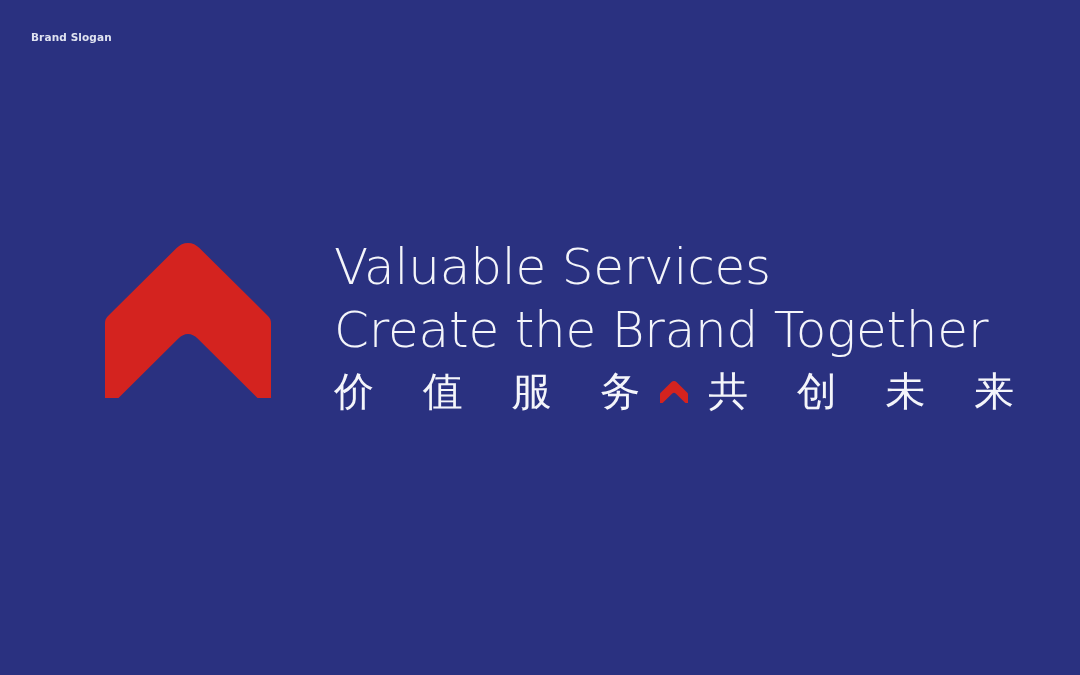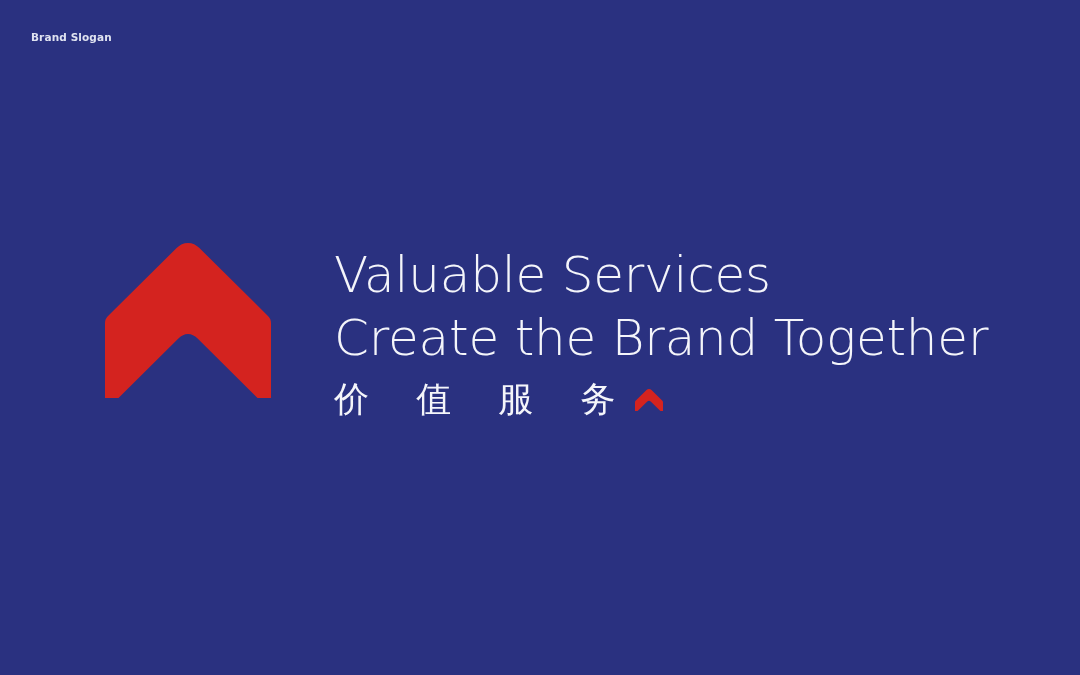--- a/index.html
+++ b/index.html
@@ -54,21 +54,21 @@
     top: 7px;
     width: 166px;
     height: 155px;
   }
   #logo-mark svg { display: block; width: 166px; height: 155px; }
 
   
   #text-block {
     position: absolute;
     left: 229px;
-    top: 8px;
+    top: 0px;
     width: 640px;
   }
 
   .headline {
     color: #f4f5fa;
     font-size: 50px;
     font-weight: 300;
     line-height: 63px;
     letter-spacing: -0.2px;
     white-space: nowrap;
@@ -79,21 +79,21 @@
   #subline {
     margin-top: 9px;
     display: flex;
     align-items: center;
     height: 40px;
     white-space: nowrap;
   }
 
   .cn-run {
     color: #f4f5fa;
-    font-size: 35px;
+    font-size: 40px;
     font-weight: 400;
     line-height: 40px;
     letter-spacing: 18px;
     display: inline-block;
   }
 
   #subline-separator {
     display: inline-block;
     width: 28px;
     height: 22px;
@@ -154,17 +154,18 @@
                      C 13.4 11.8 12.9 12.0 12.3 12.6
                      L 2.6 22
                      L 0 22
                      L 0 13.6
                      C 0 12.6 0.3 12.0 1.1 11.2
                      L 11.5 1.0
                      C 12.2 0.35 13.0 0 14 0 Z" fill="#d4231f"></path>
           </svg>
         </span>
 
+        <span class="cn-run">共 创 未 来</span>
 
       </div>
     </div>
   </div>
 </div>
 
 </body></html>

